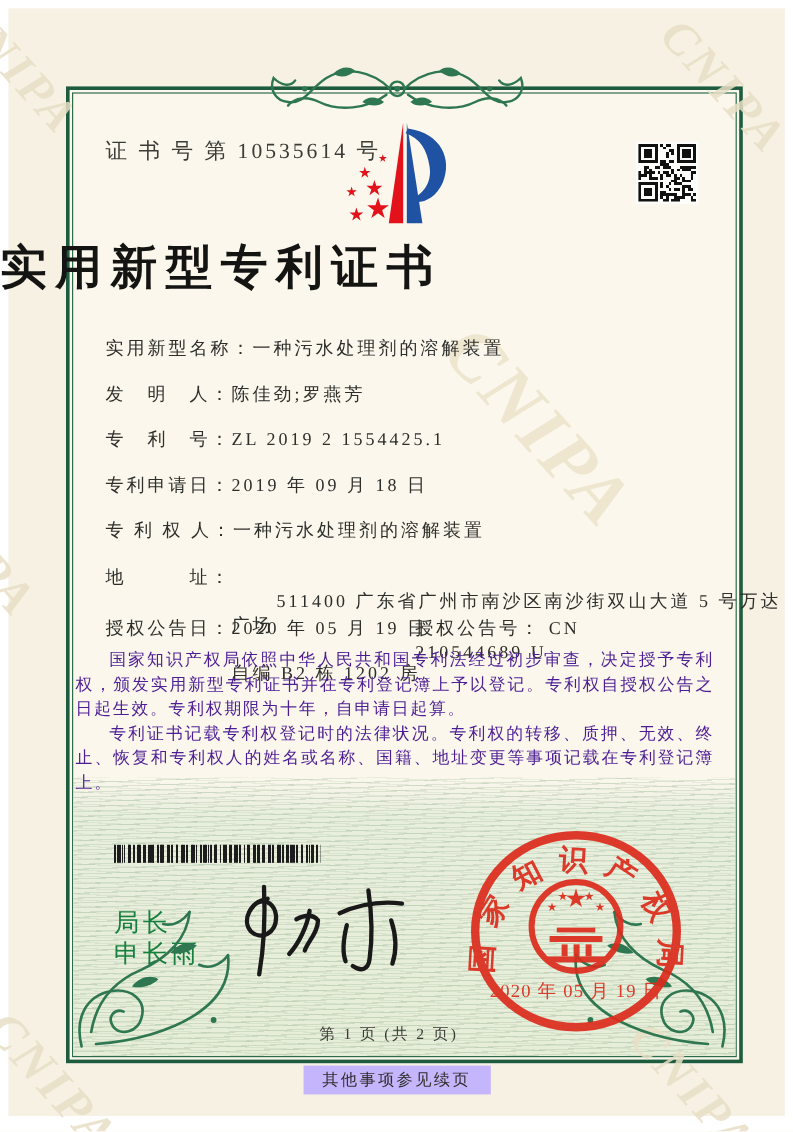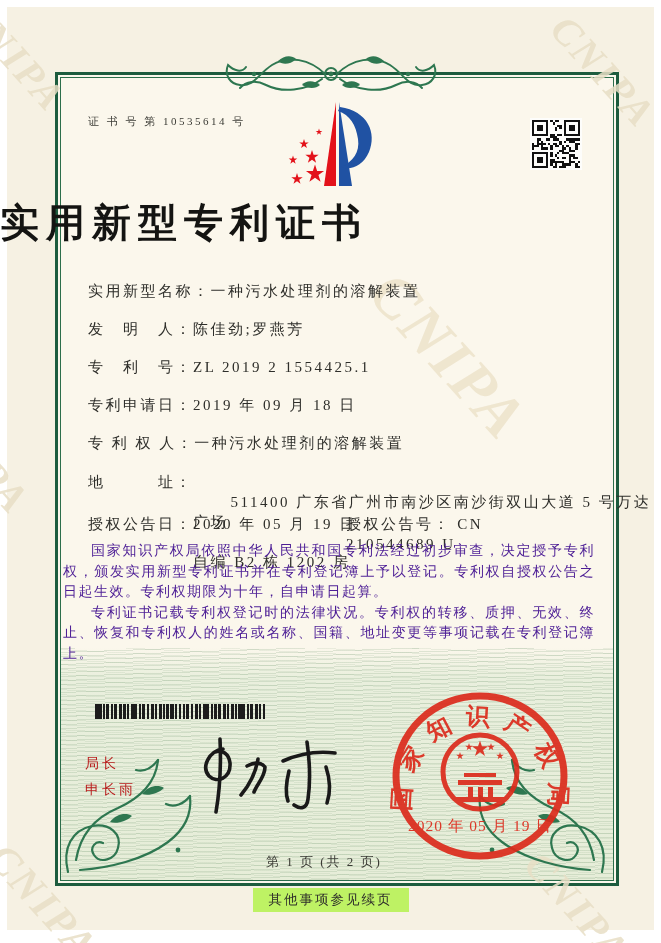--- a/index.html
+++ b/index.html
@@ -24,21 +24,21 @@
         background:
          repeating-linear-gradient(178deg, rgba(110,150,110,.20) 0 1px, rgba(255,255,255,0) 1px 4px),
          repeating-linear-gradient(183deg, rgba(110,150,110,.12) 0 1px, rgba(255,255,255,0) 1px 5px),
          linear-gradient(180deg, rgba(233,239,221,0) 0, #e9efdd 30px, #e6edd8 100%);}
   
   .orn{position:absolute;z-index:4;pointer-events:none;}
   #orn-top{left:218px;top:47px;}
   #orn-bl{left:58px;top:732px;}
   #orn-br{left:462px;top:732px;}
   
-  .cert-no{position:absolute;z-index:3;left:88px;top:114px;font-size:11px;color:#3c3c36;letter-spacing:2.5px;}
+  .cert-no{position:absolute;z-index:3;left:88px;top:114px;font-size:18px;color:#3c3c36;letter-spacing:2.5px;}
   #logo{position:absolute;z-index:3;left:280px;top:100px;}
   #qr{position:absolute;z-index:3;left:530px;top:118px;background:#fdfdfb;padding:2px;}
   .title{position:absolute;z-index:3;left:0;width:661px;top:196px;
          font-size:39px;font-weight:bold;color:#141412;letter-spacing:7px;}
   
   .field-row{position:absolute;z-index:3;left:88px;font-size:15px;color:#2e2e2a;letter-spacing:2.5px;
              display:flex;align-items:flex-start;line-height:20px;}
   .flabel{white-space:pre;flex:0 0 auto;}
   .fvalue{white-space:pre-wrap;}
   .fv2{display:block;}
@@ -47,31 +47,31 @@
   .paras{position:absolute;z-index:3;left:63px;top:541px;width:532px;font-size:14px;color:#4c1d95;
          letter-spacing:1.5px;line-height:20.5px;text-align:justify;}
   .paras p{margin:0;text-indent:2em;}
   
   .barcode{position:absolute;z-index:3;left:95px;top:704px;width:172px;height:15px;
     background-image:
       repeating-linear-gradient(90deg,#1c1c1c 0 1.5px,transparent 1.5px 4px),
       repeating-linear-gradient(90deg,#1c1c1c 0 1px,transparent 1px 6.5px),
       repeating-linear-gradient(90deg,transparent 0 2.5px,#1c1c1c 2.5px 4.5px,transparent 4.5px 9px);}
   
-  .sig-label{position:absolute;z-index:3;left:85px;font-size:14px;letter-spacing:3px;color:#b91c1c;
+  .sig-label{position:absolute;z-index:3;left:95px;font-size:21px;letter-spacing:3px;color:#15803d;
              font-family:"Liberation Sans","DejaVu Sans",sans-serif;}
   #sig-title{top:755px;}
   #sig-name{top:781px;}
   #signature{position:absolute;z-index:4;left:183px;top:733px;}
   #seal{position:absolute;z-index:4;left:390px;top:692px;}
   
   .page-info{position:absolute;z-index:3;left:0;width:648px;top:853px;text-align:center;
              font-size:13px;color:#3a3a34;letter-spacing:2px;}
   .cont-note{position:absolute;z-index:3;left:0;width:661px;top:888px;text-align:center;}
-  .cont-note span{display:inline-block;background:#bef264;padding:3px 16px;font-size:13.5px;
+  .cont-note span{display:inline-block;background:#c4b5fd;padding:3px 16px;font-size:13.5px;
                   color:#2e2e2a;letter-spacing:2px;}
 </style>
 </head>
 <body>
 
 <div class="page">
   <div class="paper"></div>
 
   <div class="wm wm-tl">CNIPA</div>
   <div class="wm wm-tr">CNIPA</div>

